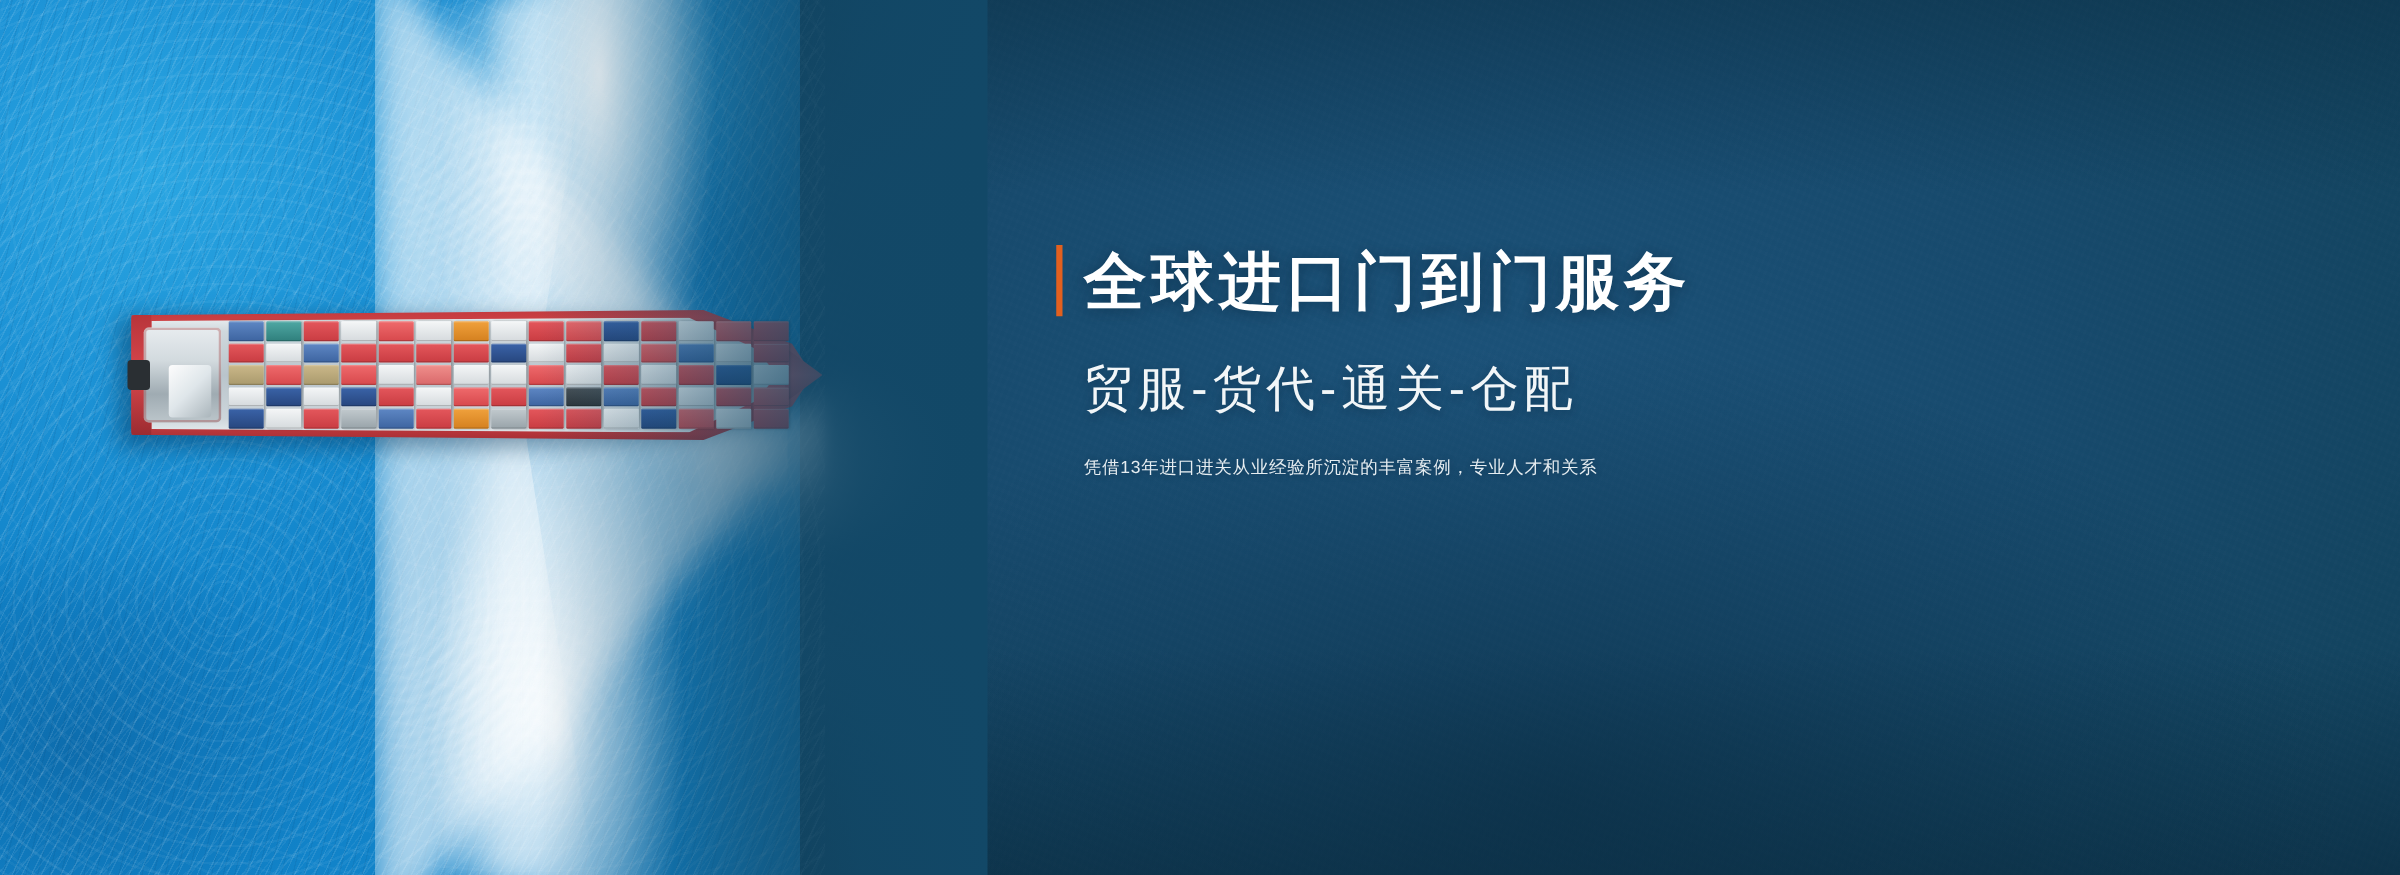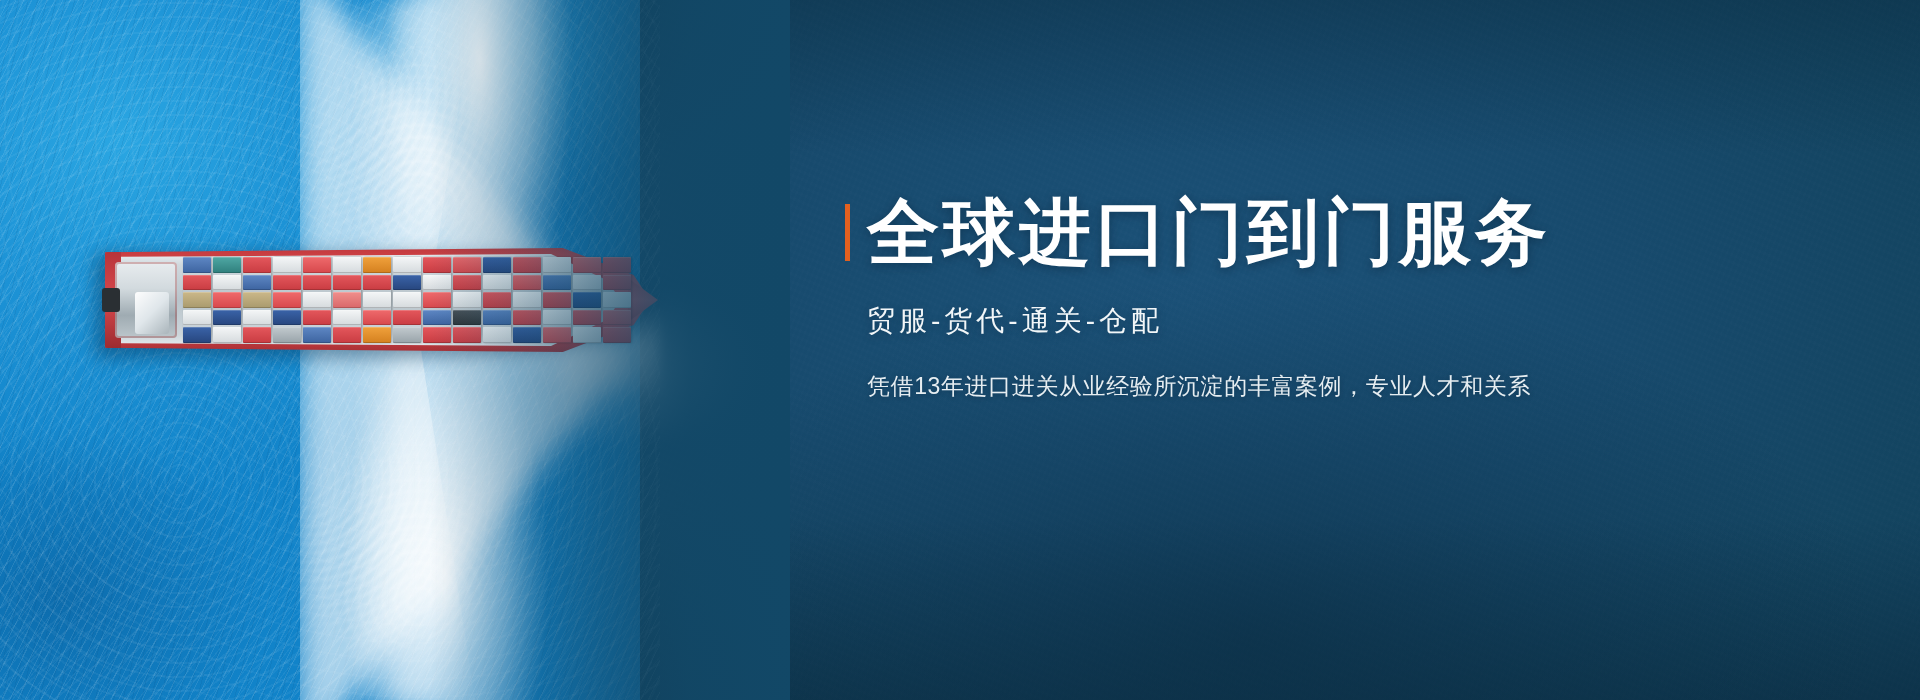--- a/index.html
+++ b/index.html
@@ -216,43 +216,43 @@
   }
   .headline-row { display:flex; align-items:center; }
   .accent-bar {
     width:5px; height:57px;
     background:#e2601f;
     margin-right:17px;
     flex:0 0 auto;
   }
   .headline {
     color:#ffffff;
-    font-size:72px;
+    font-size:50px;
     font-weight:bold;
     letter-spacing:4px;
     line-height:1;
     white-space:nowrap;
     text-shadow:0 2px 10px rgba(0,25,45,.40);
   }
   .subhead {
     margin-top:39px;
     margin-left:22px;
     color:#f2f6f8;
-    font-size:28px;
+    font-size:39px;
     font-weight:400;
     letter-spacing:4px;
     line-height:1;
     white-space:nowrap;
     text-shadow:0 2px 8px rgba(0,25,45,.35);
   }
   .desc {
     margin-top:30px;
     margin-left:22px;
     color:#e6edf1;
-    font-size:23px;
+    font-size:14px;
     line-height:1.85;
     letter-spacing:.6px;
     width:700px;
     text-shadow:0 1px 5px rgba(0,25,45,.35);
   }
   .desc-line { white-space:nowrap; }
 </style>
 </head>
 <body>
 

